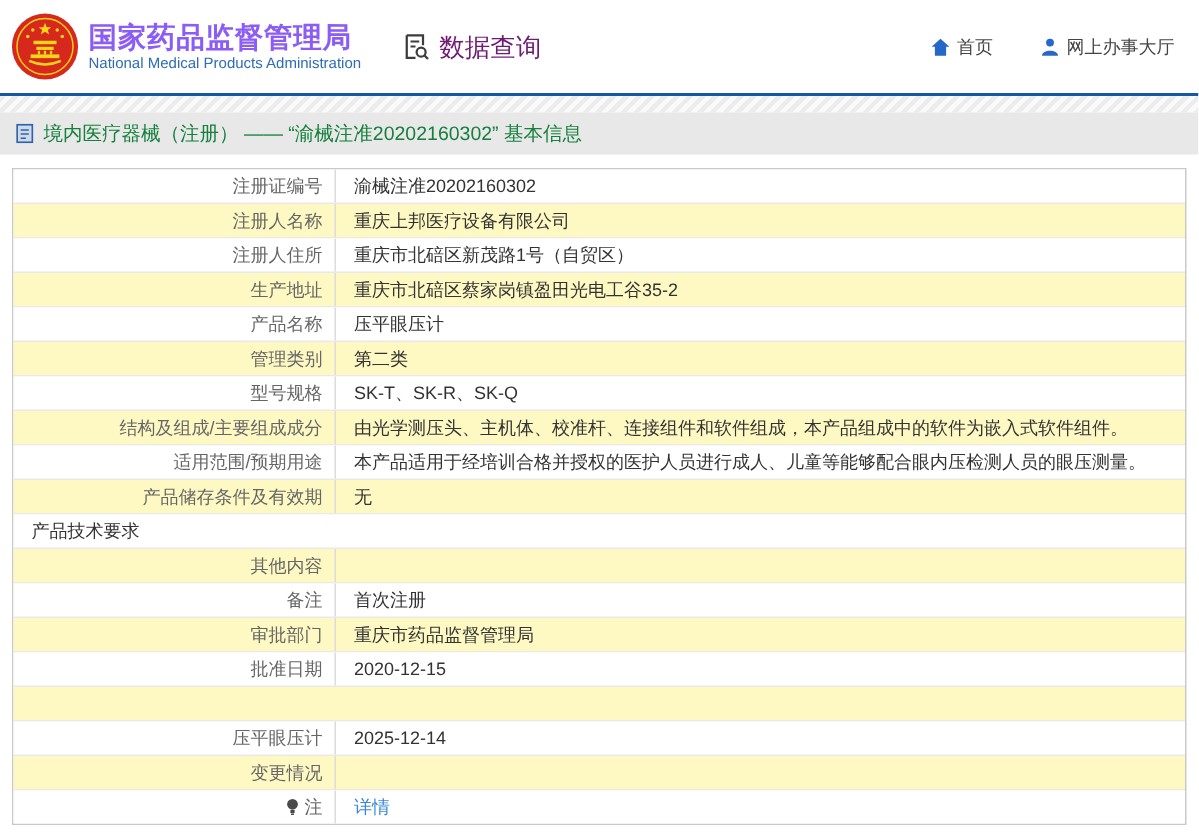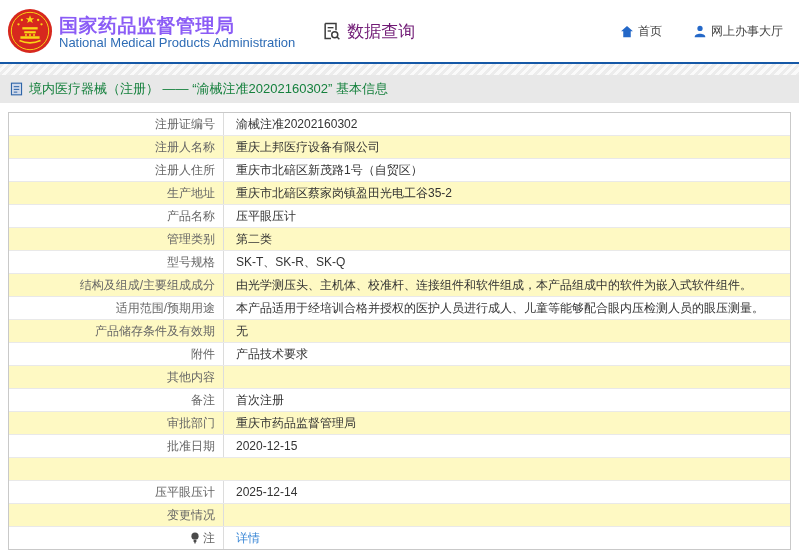--- a/index.html
+++ b/index.html
@@ -17,21 +17,21 @@
     border-bottom: 2px solid #1558a6;
     background: #fff;
   }
   .brand { display: flex; align-items: center; gap: 6px; }
   .emblem { width: 46px; height: 46px; flex: 0 0 auto; }
   .brand-text { display: flex; flex-direction: column; }
   .brand-title {
     color: #8b5cf6; font-size: 19px; font-weight: bold;
     letter-spacing: 0.5px; line-height: 22px; white-space: nowrap;
   }
-  .brand-sub { color: #2e6cb5; font-size: 13px; line-height: 11px; white-space: nowrap; }
+  .brand-sub { color: #2e6cb5; font-size: 10px; line-height: 11px; white-space: nowrap; }
   .data-query {
     display: flex; align-items: center; gap: 6px;
     margin-left: 26px; font-size: 17px; color: #701a75; cursor: pointer;
     white-space: nowrap;
   }
   .header-nav { margin-left: auto; display: flex; gap: 30px; }
   .nav-item {
     display: flex; flex-direction: row; align-items: center;
     gap: 3px; font-size: 12px; color: #444; cursor: pointer; white-space: nowrap;
   }
@@ -220,23 +220,20 @@
     </div>
     <div class="trow alt">
       <div class="tlabel">
         <span>产品储存条件及有效期</span>
       </div>
       <div class="tvalue">
         <span>无</span>
       </div>
     </div>
     <div class="trow">
-      <div class="tlabel">
-        <span>附件</span>
-      </div>
       <div class="tvalue">
         <span>产品技术要求</span>
       </div>
     </div>
     <div class="trow alt">
       <div class="tlabel">
         <span>其他内容</span>
       </div>
       <div class="tvalue">
         <span></span>

